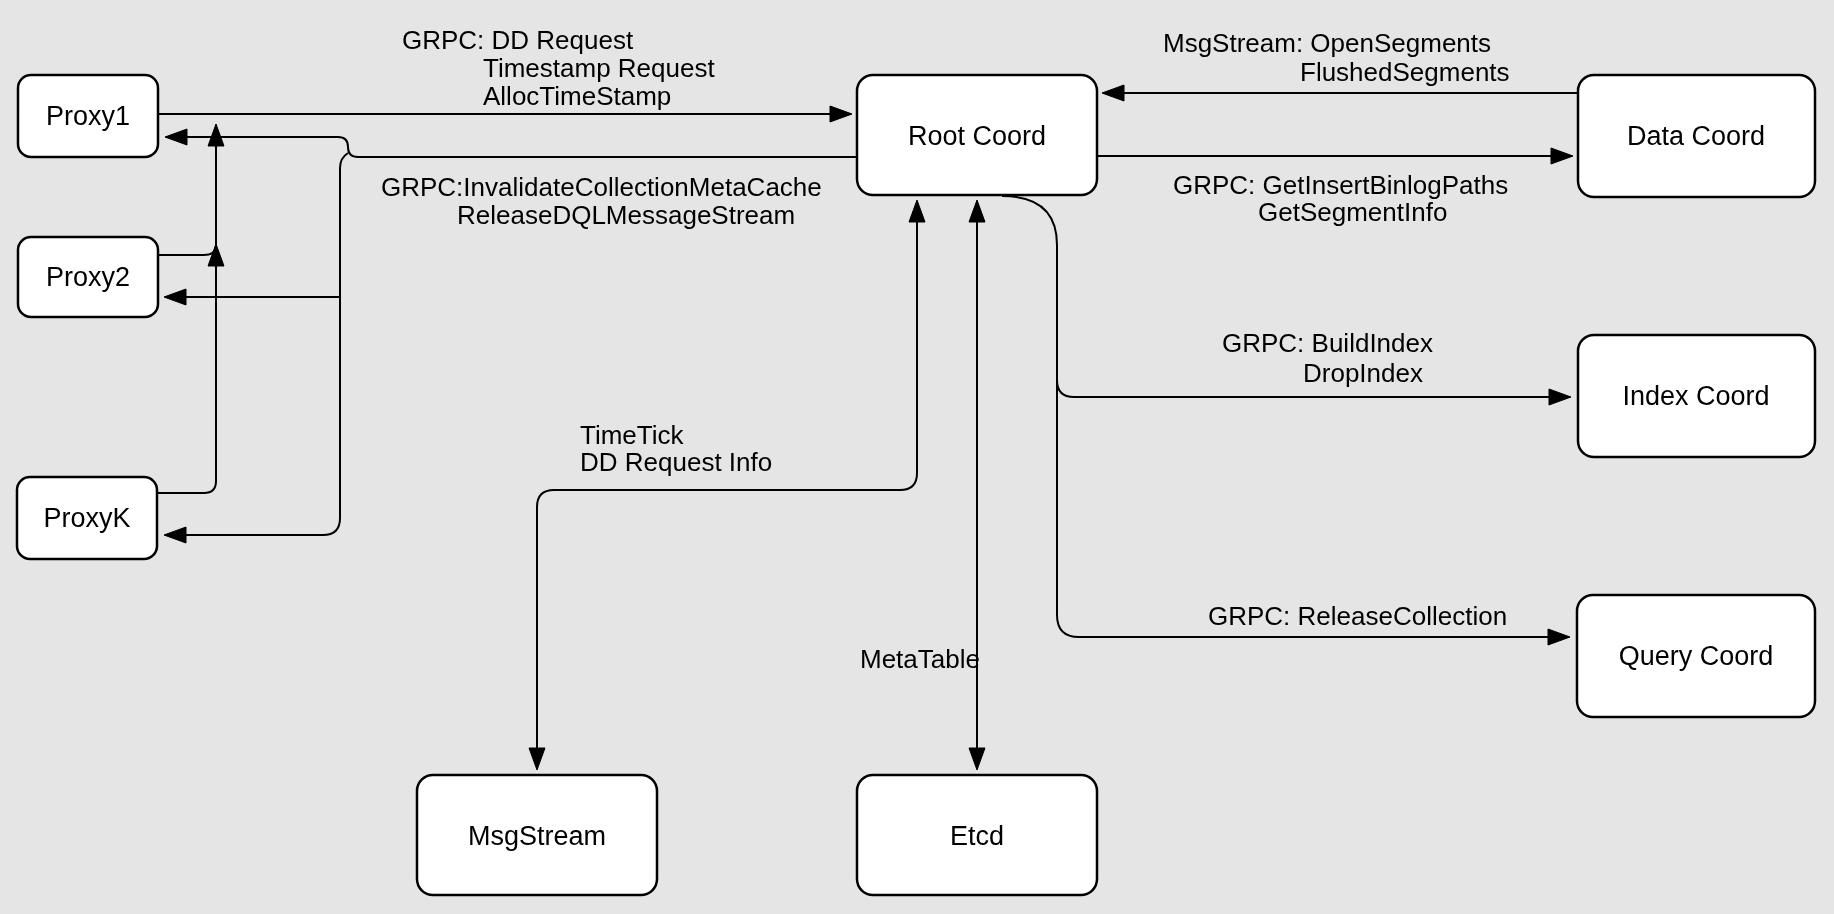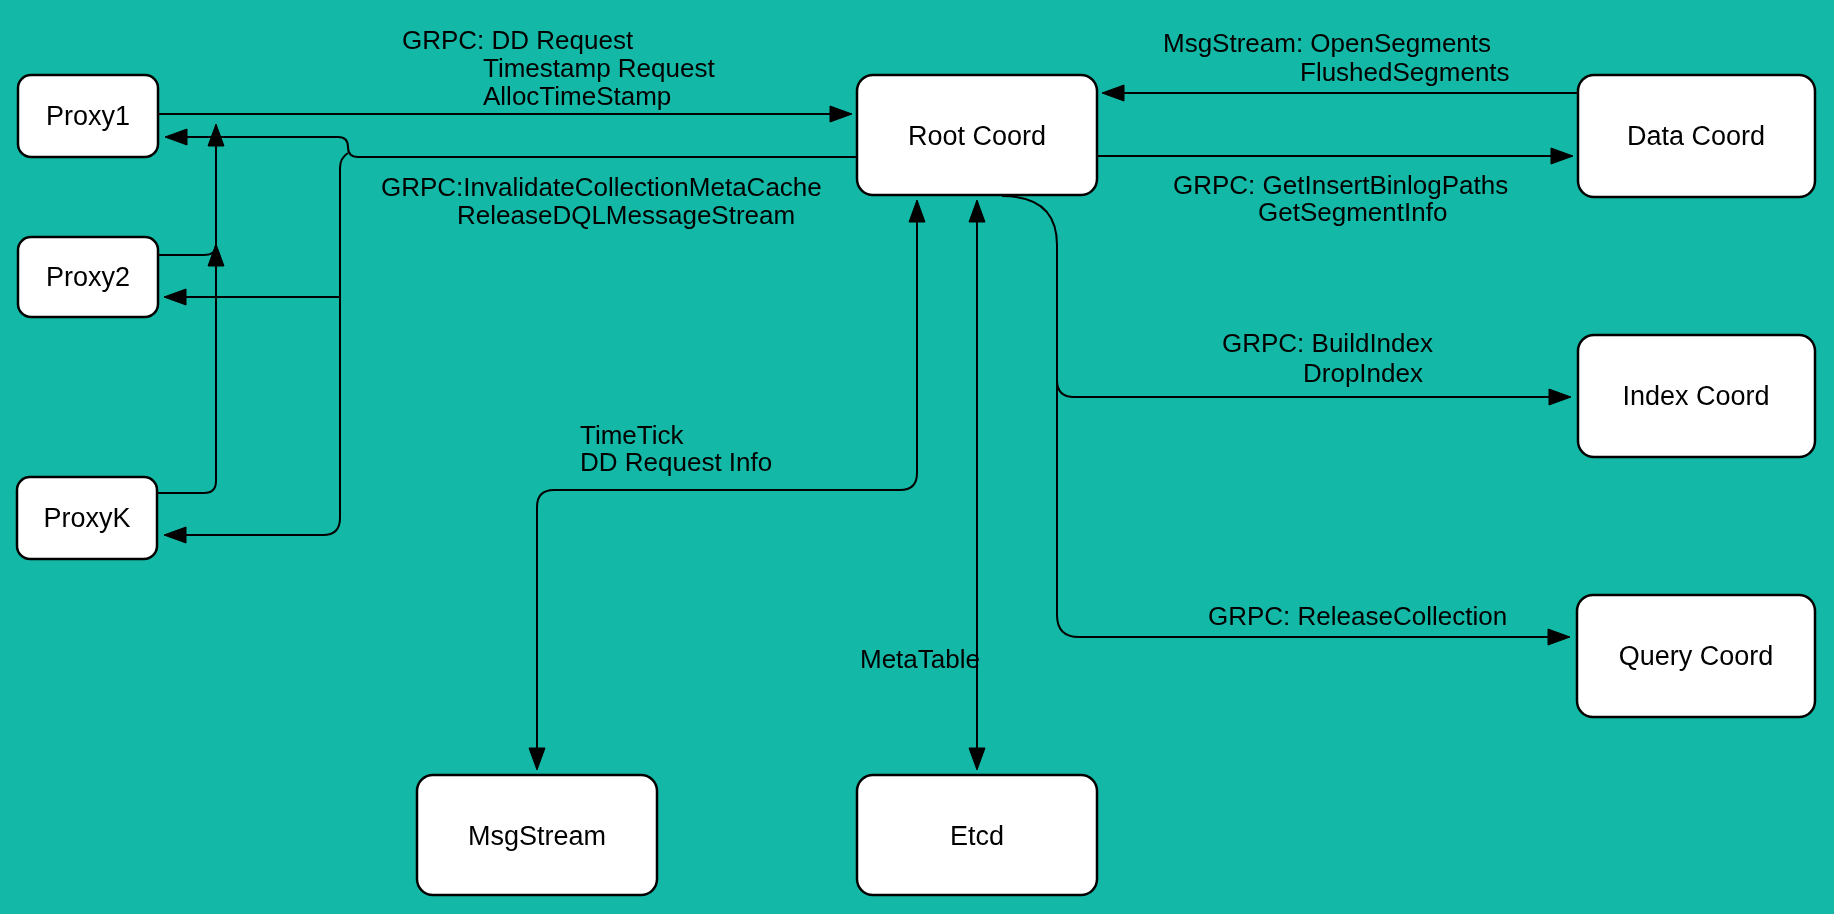--- a/index.html
+++ b/index.html
@@ -4,21 +4,21 @@
 <style>
   html, body {
     margin: 0;
     padding: 0;
     background: #ffffff;
   }
   .canvas-wrap {
     width: 1834px;
     height: 914px;
     position: relative;
-    background: #14b8a6;
+    background: #e5e5e5;
     overflow: hidden;
   }
   svg {
     display: block;
     font-family: "Liberation Sans", sans-serif;
   }
   .node-box {
     fill: #ffffff;
     stroke: #000000;
     stroke-width: 2.5;

